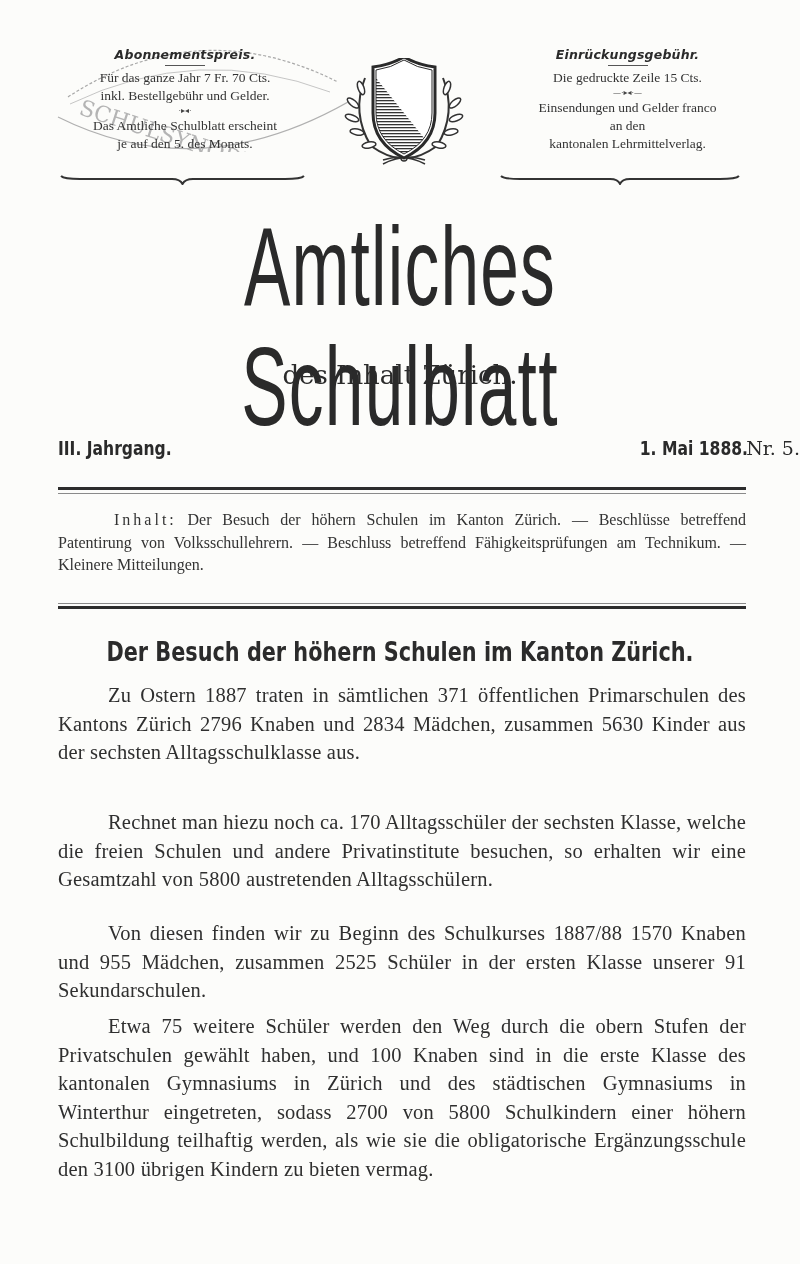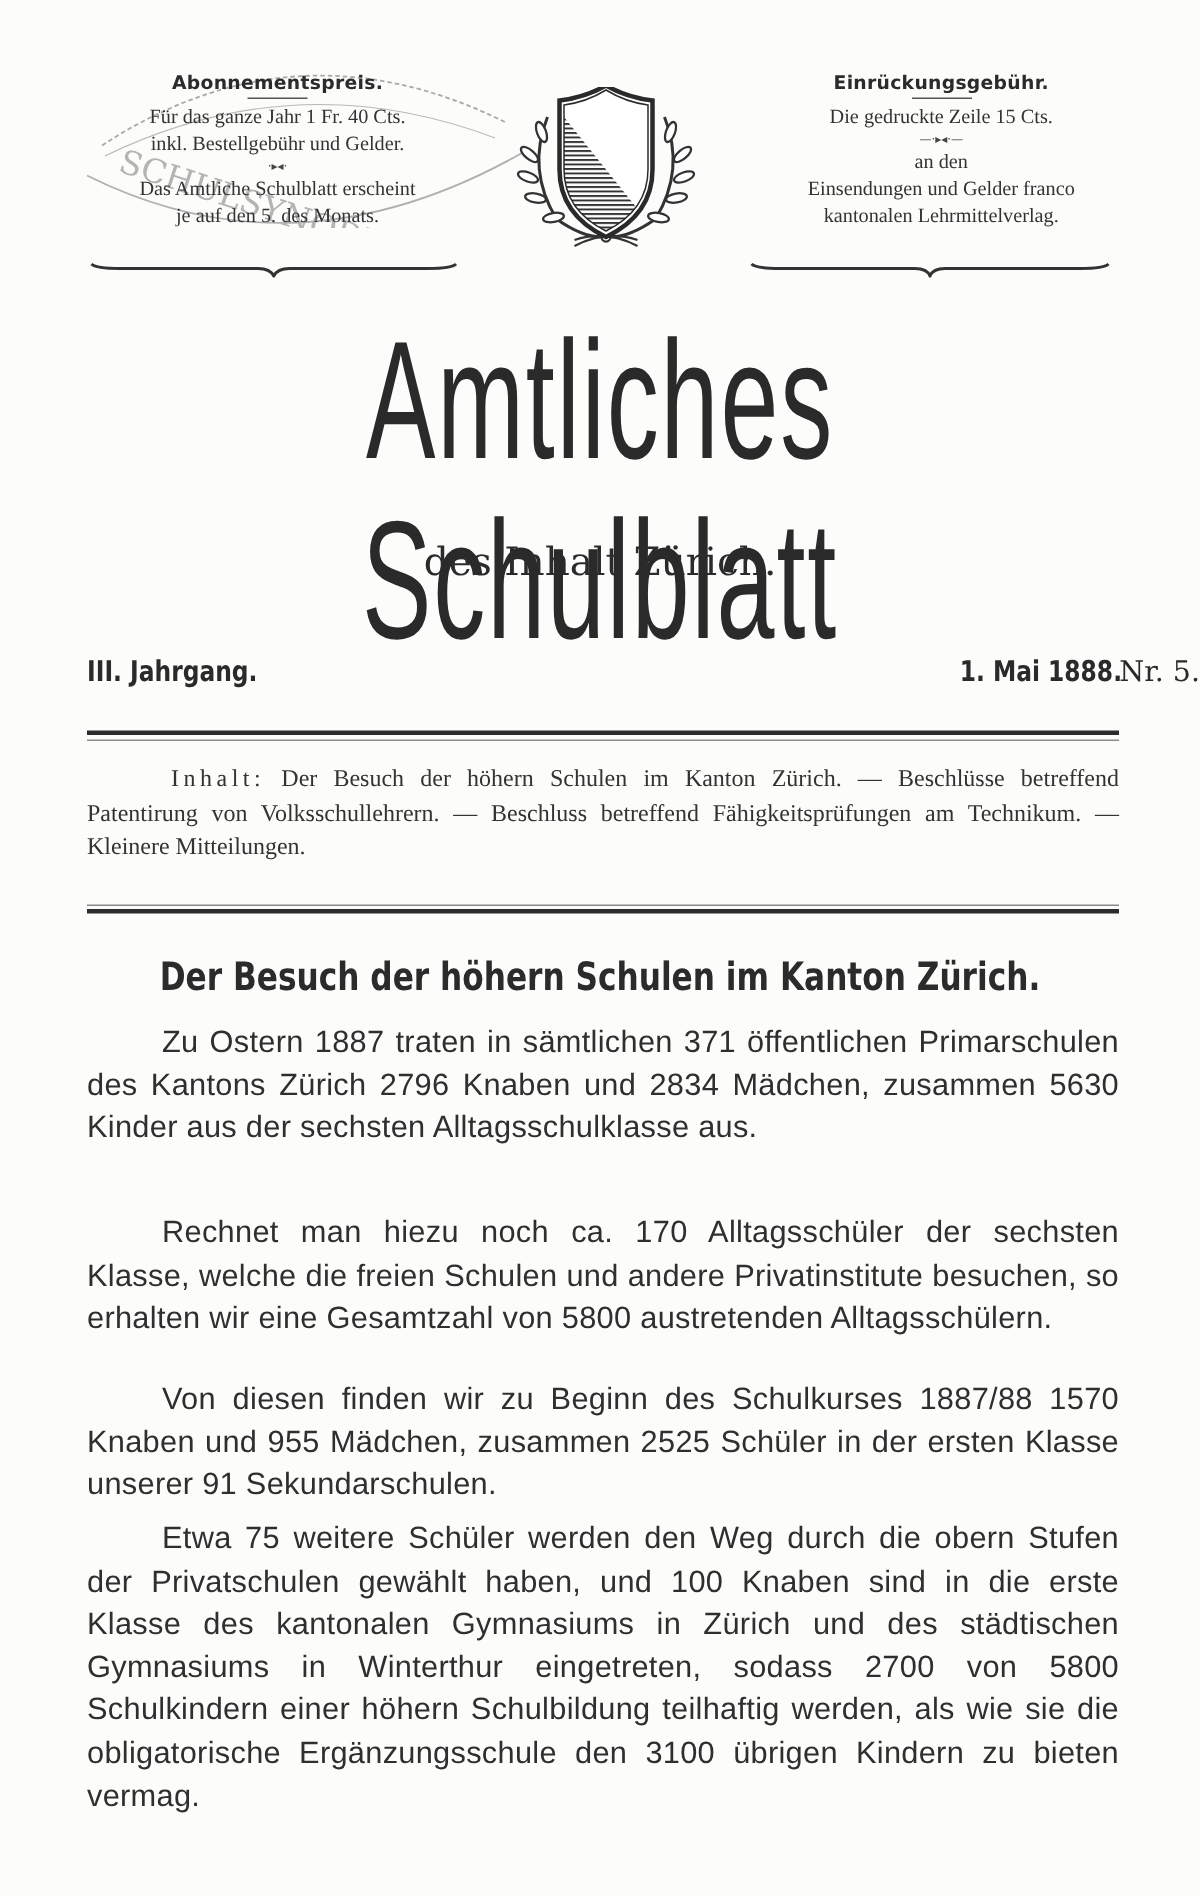--- a/index.html
+++ b/index.html
@@ -3,21 +3,21 @@
 <meta charset="utf-8">
 <style>
   * { box-sizing: border-box; margin: 0; padding: 0; }
   html, body { width: 800px; height: 1264px; background: #fcfcfa; overflow: hidden; }
   body { position: relative; color: #2a2a2a; font-family: "DejaVu Serif", serif; }
 
   .abs { position: absolute; }
 
   
   .hbox { position: absolute; text-align: center; }
-  .hbox .title { font-family: "DejaVu Sans", sans-serif; font-weight: bold; font-size: 12.5px; letter-spacing: 0.2px; color: #2b2b2b; }
+  .hbox .title { font-family: "DejaVu Sans", sans-serif; font-weight: bold; font-size: 12.5px; letter-spacing: 0.2px; color: #2b2b2b; font-style: italic; }
   .hbox .line { font-family: "Liberation Serif", serif; font-size: 13.5px; line-height: 18px; color: #333; }
   .hbox .sep { margin: 3px auto 3px; width: 40px; border-top: 1px solid #555; }
   .hbox .sep-orn { margin: 1px auto; font-size: 8px; line-height: 10px; color: #444; }
   .brace { position: absolute; height: 10px; }
   .brace svg { display: block; }
 
   #box-left { left: 50px; top: 47px; width: 270px; }
   #box-right { left: 495px; top: 47px; width: 265px; }
 
   #crest { left: 343px; top: 58px; width: 122px; height: 110px; }
@@ -46,41 +46,41 @@
     font-family: "Liberation Serif", serif; font-size: 16px; line-height: 22.5px;
     text-align: justify; color: #333; text-indent: 56px; }
   #contents .lbl { letter-spacing: 3px; }
 
   
   #article-title { left: 0; width: 800px; top: 637px; text-align: center;
     font-family: "DejaVu Sans", sans-serif; font-weight: bold; font-size: 26px; color: #2b2b2b;
     transform: scaleX(0.8); transform-origin: 400px 0; }
 
   .para { position: absolute; left: 58px; width: 688px;
-    font-family: Liberation Sans, sans-serif; font-size: 20.5px; line-height: 28.6px;
+    font-family: Liberation Serif, serif; font-size: 20.5px; line-height: 28.6px;
     text-align: justify; color: #2f2f2f; text-indent: 50px; letter-spacing: 0.2px; }
   #p1 { top: 681px; }
   #p2 { top: 808px; }
   #p3 { top: 919px; }
   #p4 { top: 1012px; }
 </style>
 </head>
 <body>
 
 <svg id="stamp" class="abs" viewBox="0 0 300 110">
   <path d="M20 55 Q150 -30 290 40" fill="none" stroke="#a8a8a8" stroke-width="1.2" stroke-dasharray="3 2"></path>
   <path d="M10 75 Q150 145 300 60" fill="none" stroke="#b0b0b0" stroke-width="1.2"></path>
   <path d="M22 62 Q150 0 282 50" fill="none" stroke="#b8b8b8" stroke-width="0.8"></path>
   <text x="30" y="72" font-family="DejaVu Serif, serif" font-size="22" fill="#b4b4b4" transform="rotate(18 30 72)">SCHULSYNODE</text>
 </svg>
 
 <div id="box-left" class="hbox">
   <div class="title">Abonnementspreis.</div>
   <div class="sep"></div>
-  <div class="line">Für das ganze Jahr 1 Fr. 40 Cts.</div>
+  <div class="line">Für das ganze Jahr 7 Fr. 70 Cts.</div>
   <div class="line">inkl. Bestellgebühr und Gelder.</div>
   <div class="sep-orn">·▸◂·</div>
   <div class="line">Das Amtliche Schulblatt erscheint</div>
   <div class="line">je auf den 5. des Monats.</div>
 </div>
 <div class="brace" style="left:60px; top:175px; width:245px;">
   <svg width="245" height="10" viewBox="0 0 245 10">
       <path d="M1 1 Q4 4 20 4 L112 4 Q120 4 122.5 9 Q125 4 133 4 L225 4 Q241 4 244 1" fill="none" stroke="#333" stroke-width="2"></path>
     </svg>
 </div>
@@ -119,22 +119,22 @@
     <polygon points="33,20 89,90 33,100" fill="url(#hatch)"></polygon>
   </g>
   <path d="M33 12 Q48 10 61 2 Q74 10 89 12 L89 55 Q89 82 61 96 Q33 82 33 55 Z" fill="none" stroke="#2a2a2a" stroke-width="1"></path>
 </svg>
 
 <div id="box-right" class="hbox">
   <div class="title">Einrückungsgebühr.</div>
   <div class="sep"></div>
   <div class="line">Die gedruckte Zeile 15 Cts.</div>
   <div class="sep-orn">—·▸◂·—</div>
+  <div class="line">Einsendungen und Gelder franco</div>
   <div class="line">an den</div>
-  <div class="line">Einsendungen und Gelder franco</div>
   <div class="line">kantonalen Lehrmittelverlag.</div>
 </div>
 <div class="brace" style="left:500px; top:175px; width:240px;">
   <svg width="240" height="10" viewBox="0 0 240 10">
       <path d="M1 1 Q4 4 20 4 L110 4 Q118 4 120 9 Q122 4 130 4 L220 4 Q236 4 239 1" fill="none" stroke="#333" stroke-width="2"></path>
     </svg>
 </div>
 
 <div id="masthead" class="abs">Amtliches Schulblatt</div>
 <div id="subtitle" class="abs">des Inhalt Zürich.</div>

